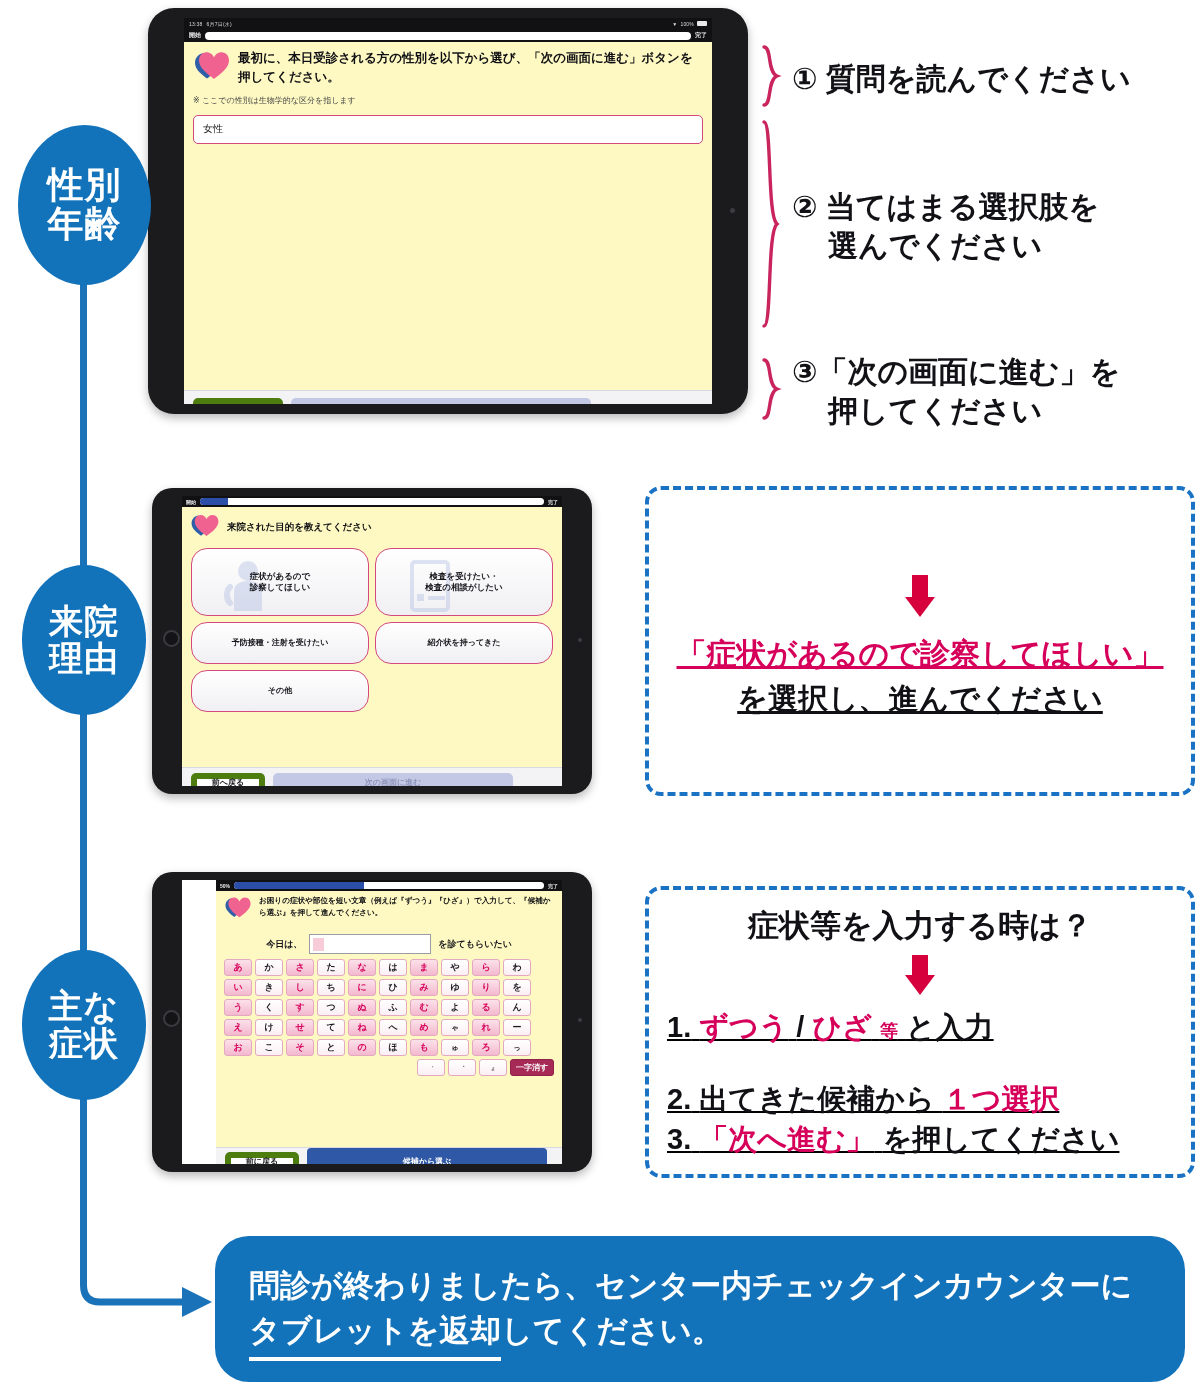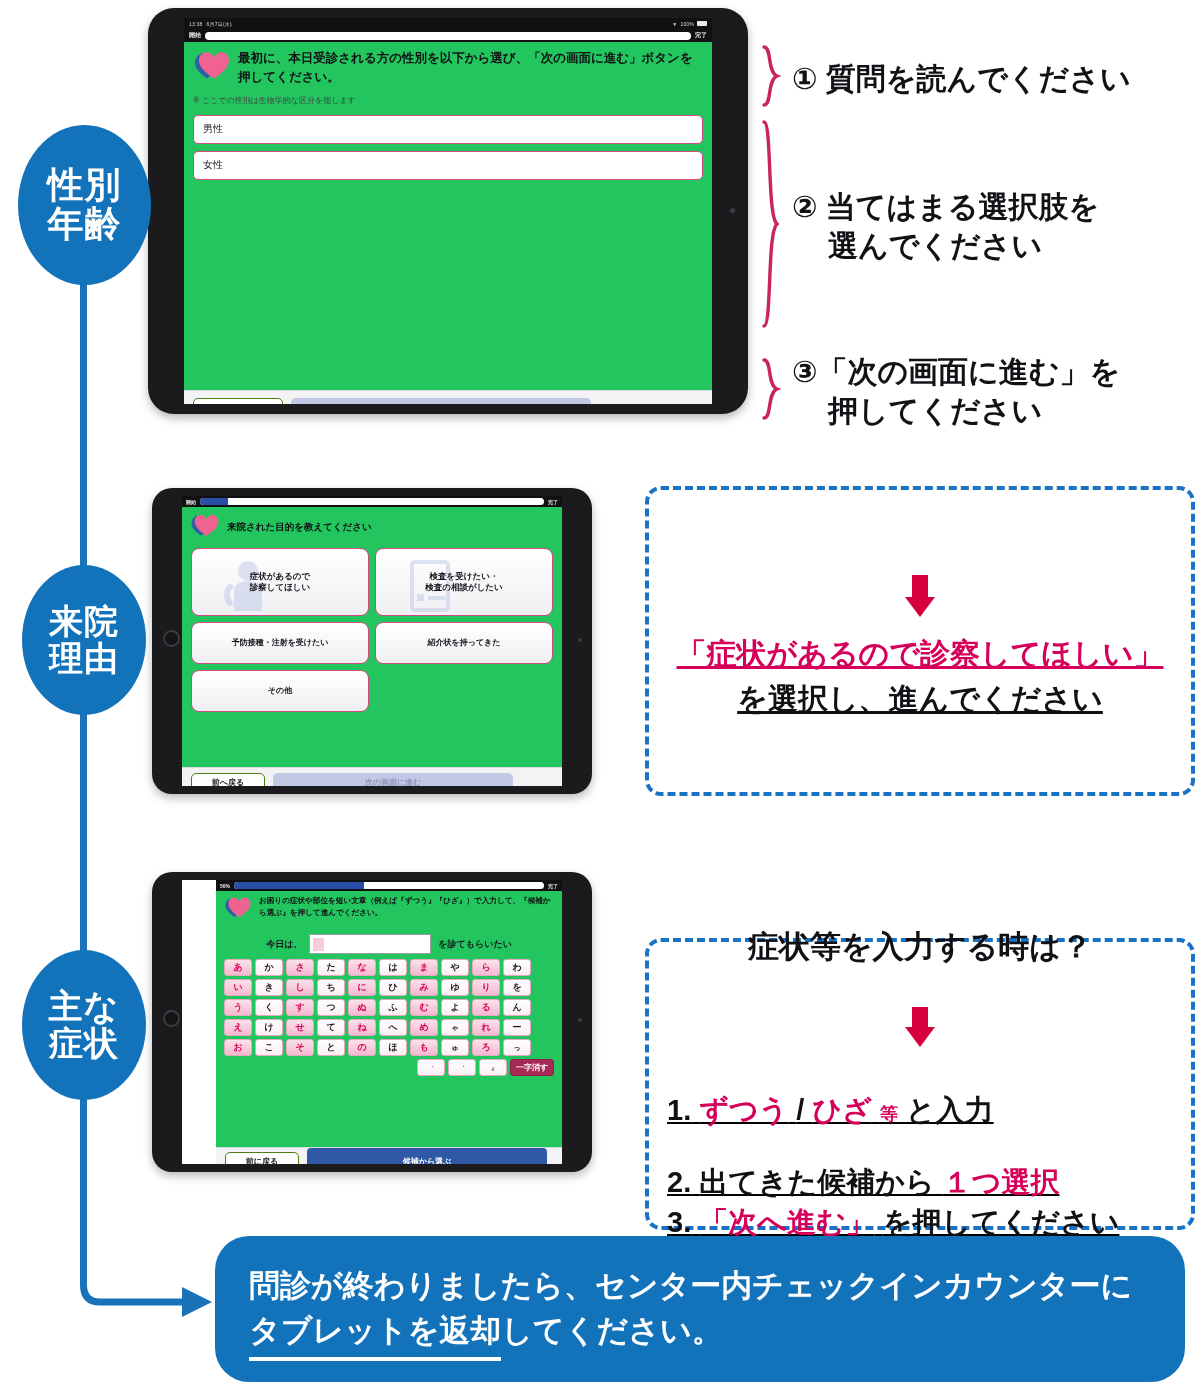--- a/index.html
+++ b/index.html
@@ -63,63 +63,63 @@
     background: #111114; display: flex; align-items: center;
     gap: 4px; padding: 2px 5px;
   }
   .progressrow .lbl { color: #f0f0f0; font-size: 6px; font-weight: 700; white-space: nowrap; }
   .track {
     flex: 1; height: 8px; background: #ffffff;
     border-radius: 4px; overflow: hidden; display: flex;
   }
   .fill { height: 100%; background: #2b4fa8; }
 
-  .page { background: #22c55e; height: 100%; position: relative; }
+  .page { background: #fef9c3; height: 100%; position: relative; }
 
   .qhead { display: flex; align-items: flex-start; gap: 7px; padding: 7px 9px 3px 9px; }
   .logo { flex: none; position: relative; }
   .qtext { font-weight: 700; color: #101014; }
 
   .note { color: #444; padding: 0 9px; }
 
   .opt-pill {
     border: 1.4px solid #d4487c; border-radius: 5px;
     background: #ffffff; color: #1a1a1e;
     display: flex; align-items: center;
     margin: 0 9px 7px 9px; padding-left: 9px;
   }
 
   .footbar {
     position: absolute; left: 0; right: 0; bottom: 0;
     background: #f3f3f6; border-top: 1px solid #d9d9e0;
     display: flex; align-items: center; gap: 8px; padding: 5px 9px;
   }
   .btn-back {
-    background: #ffffff; border: 1px solid #4d7c0f; border-radius: 5px;
+    background: #ffffff; border: 6px solid #4d7c0f; border-radius: 5px;
     color: #15151a; font-weight: 700; text-align: left;
     display:flex; align-items:center; justify-content:center;
   }
   .btn-next-dim {
     background: #c3c8e4; border-radius: 5px; color: #9097bd;
     font-weight: 700; text-align: center; flex: 1;
     display:flex; align-items:center; justify-content:center;
   }
   .btn-next-blue {
     background: #2f58a6; border-radius: 4px; color: #ffffff;
     font-weight: 700; text-align: center; flex: 1;
     display:flex; align-items:center; justify-content:center;
   }
 
   
   .card-grid {
     display: grid; grid-template-columns: 1fr 1fr;
     gap: 6px; padding: 4px 9px 0 9px;
   }
   .rcard {
-    border: 1.3px solid #d4487c; border-radius: 8px;
+    border: 1.3px solid #d4487c; border-radius: 16px;
     background: linear-gradient(#ffffff, #f0f0f3);
     color: #14141a; font-weight: 700; text-align: center;
     display: flex; align-items: center; justify-content: center;
     line-height: 1.35; position: relative; overflow: hidden;
   }
   .rcard .txt { position: relative; z-index: 2; }
   .rcard .ill {
     position: absolute; z-index: 1; opacity: .38;
   }
 
@@ -259,23 +259,20 @@
               <path d="M23 3 C18.5 3 15 6 13.6 9.5 C12.2 6 8.8 3 5 3 L5 3 C5 3 5 3 5 3 C12 3 9 3 9 3" fill="none"></path>
               <path d="M25.5 3.2 C21.8 3.2 19.2 5.6 18 8.6 C16.8 5.6 14.2 3.2 10.5 3.2 C5.6 3.2 3 7.2 3 11.6 C3 19.2 12 25.4 18 30 C24 25.4 33 19.2 33 11.6 C33 7.2 30.4 3.2 25.5 3.2 Z" fill="#f0628f" transform="translate(3,0)"></path>
             </svg>
           </span>
           <span class="qtext" style="font-size:12.5px;line-height:1.55;">最初に、本日受診される方の性別を以下から選び、「次の画面に進む」ボタンを押してください。</span>
         </div>
 
         <div class="note" style="font-size:8px;margin-top:4px;">※ ここでの性別は生物学的な区分を指します</div>
 
         <div style="margin-top:9px;">
-          <div class="opt-pill" style="height:29px;font-size:10px;">
-            <span>男性</span>
-          </div>
           <div class="opt-pill" style="height:29px;font-size:10px;">
             <span>女性</span>
           </div>
         </div>
 
         <div class="footbar" style="height:38px;">
           <span class="btn-back" style="width:90px;height:24px;font-size:10px;">
             <span>前へ戻る</span>
           </span>
           <span class="btn-next-dim" style="height:24px;font-size:10px;max-width:300px;">
@@ -504,21 +501,21 @@
             <span>前に戻る</span>
           </span>
           <span class="btn-next-blue" style="height:28px;font-size:8px;max-width:240px;">
             <span>候補から選ぶ</span>
           </span>
         </div>
       </div>
     </div>
   </div>
 
-  <div class="callout" style="left:645px;top:938px;width:550px;height:292px;padding:0 18px;gap:31px;">
+  <div class="callout" style="left:645px;top:886px;width:550px;height:292px;padding:0 18px;">
     <div class="q" style="font-size:31px;">症状等を入力する時は？</div>
     <div class="arrow-wrap" style="margin:8px 0 12px 0;">
       <div class="arrow-stem" style="width:16px;height:20px;"></div>
       <div class="arrow-head"></div>
     </div>
     <div class="steps" style="width:100%;">
       <div class="line" style="font-size:29px;">
         <span class="blk">1.</span>
         <span class="pink">ずつう</span>
         <span class="blk"> / </span>

